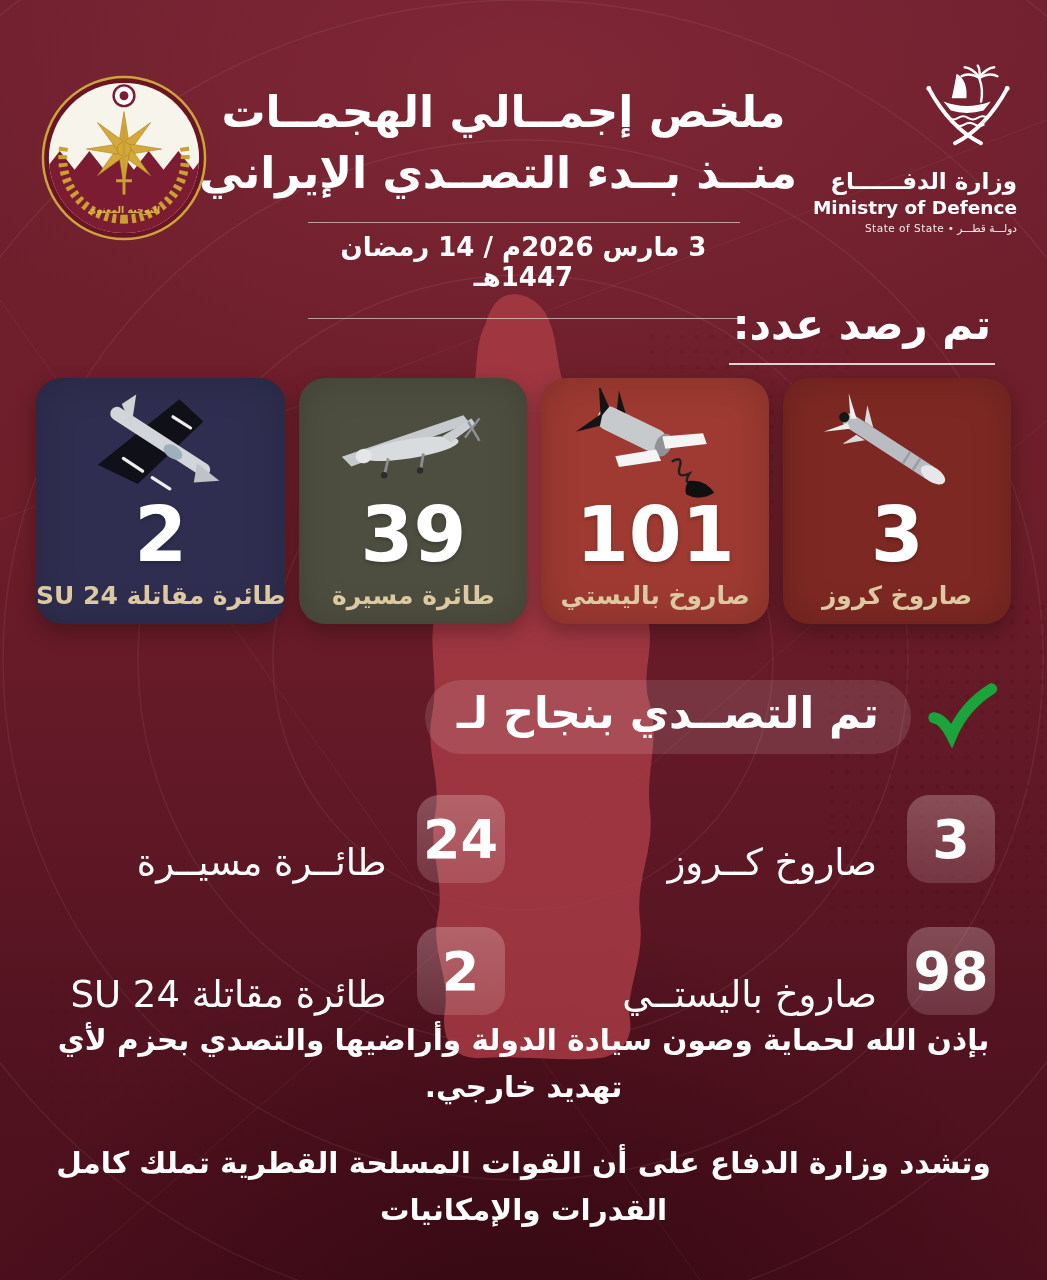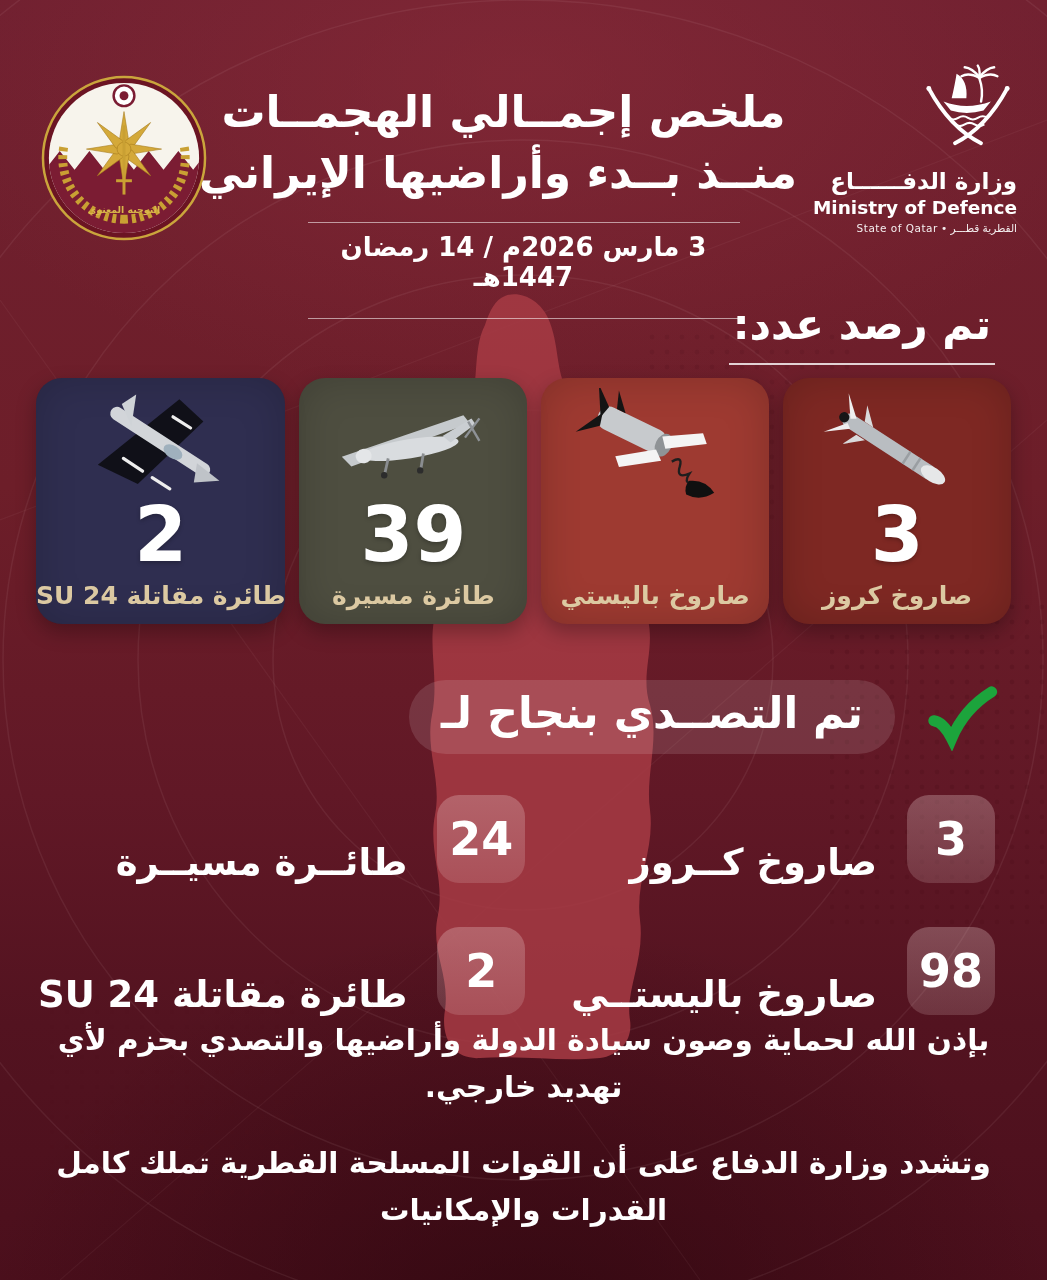--- a/index.html
+++ b/index.html
@@ -47,40 +47,40 @@
     display:flex;flex-direction:column;align-items:center;justify-content:flex-end;
     padding-bottom:14px;
     box-shadow:0 8px 20px rgba(0,0,0,.28), inset 0 0 40px rgba(0,0,0,.18);
   }
   .card-icon{position:absolute;top:8px;left:0;right:0;height:132px;display:flex;align-items:center;justify-content:center;}
   .card-icon svg{width:190px;height:128px;}
   .card-count{font-size:76px;font-weight:bold;color:#fff;line-height:1;margin-bottom:8px;text-shadow:0 2px 4px rgba(0,0,0,.25);}
   .card-label{font-size:25px;font-weight:bold;color:#dcc9a2;white-space:nowrap;}
 
   
-  .intercepted-heading{position:absolute;top:680px;right:48px;display:flex;align-items:center;gap:30px;}
+  .intercepted-heading{position:absolute;top:680px;right:48px;display:flex;align-items:flex-start;gap:14px;}
   .check-icon{width:74px;height:68px;flex-shrink:0;}
   .intercepted-text{
     color:#fff;font-size:43px;font-weight:bold;
     background:rgba(255,255,255,.12);
     border-radius:38px;padding:8px 32px 16px;
     white-space:nowrap;
   }
   .intercepted-grid{
     position:absolute;top:794px;right:52px;left:60px;
     display:grid;grid-template-columns:1fr 1fr;column-gap:46px;row-gap:42px;
   }
   .row-item{display:flex;align-items:center;gap:30px;}
   .count-pill{
     width:88px;height:88px;flex-shrink:0;border-radius:22px;
     background:linear-gradient(180deg,rgba(240,216,216,.28),rgba(240,216,216,.17));
     display:flex;align-items:center;justify-content:center;
-    color:#fff;font-size:46px;font-weight:bold;
-  }
-  .row-label{color:#fff;font-size:37px;font-weight:bold;white-space:nowrap;margin-top:47px;}
+    color:#fff;font-size:54px;font-weight:bold;
+  }
+  .row-label{color:#fff;font-size:37px;font-weight:normal;white-space:nowrap;margin-top:47px;}
 
   
   .footer-statement{
     position:absolute;bottom:46px;left:28px;right:28px;
     text-align:center;color:#fff;font-size:29.5px;font-weight:bold;
   }
   .footer-line{line-height:1.6;}
   .footer-line + .footer-line{margin-top:28px;}
 </style>
 </head>
@@ -146,21 +146,21 @@
       <line x1="85" y1="52" x2="85" y2="122" stroke="#c9a033" stroke-width="3"></line>
       <line x1="77" y1="108" x2="93" y2="108" stroke="#c9a033" stroke-width="3"></line>
       <circle cx="85" cy="22" r="10.5" fill="#fff" stroke="#7b1c33" stroke-width="2.5"></circle>
       <circle cx="85" cy="22" r="4.5" fill="#7b1c33"></circle>
       <text x="85" y="141" text-anchor="middle" font-size="9.5" font-weight="bold" fill="#d9b64a">التوجيه المعنوي</text>
     </svg>
   </div>
 
   <div class="title-block">
     <div class="title-line">ملخص إجمــالي الهجمــات</div>
-    <div class="title-line">منــذ بــدء وأراضيها الإيراني</div>
+    <div class="title-line">منــذ بــدء التصــدي الإيراني</div>
   </div>
   <div class="date-line">3 مارس 2026م / 14 رمضان 1447هـ</div>
 
   <div class="mod-logo">
     <svg viewBox="0 0 120 120" fill="none">
       <path d="M74 18 q5 14 2 28" stroke="#fff" stroke-width="3" stroke-linecap="round"></path>
       <path d="M74 17 q-13 -7 -22 -2" stroke="#fff" stroke-width="3" stroke-linecap="round"></path>
       <path d="M74 17 q13 -7 22 -2" stroke="#fff" stroke-width="3" stroke-linecap="round"></path>
       <path d="M74 16 q-9 -11 -18 -12" stroke="#fff" stroke-width="3" stroke-linecap="round"></path>
       <path d="M74 16 q9 -11 18 -12" stroke="#fff" stroke-width="3" stroke-linecap="round"></path>
@@ -169,21 +169,21 @@
       <path d="M30 46 Q58 57 88 46 L79 57 Q58 63 39 57 Z" fill="#fff"></path>
       <path d="M36 66 q6 4 12 0 q6 -4 12 0 q6 4 12 0 q6 -4 12 0" stroke="#fff" stroke-width="2.6"></path>
       <path d="M44 74 q6 4 12 0 q6 -4 12 0 q6 4 12 0" stroke="#fff" stroke-width="2.6"></path>
       <path d="M12 30 Q38 78 76 97" stroke="#fff" stroke-width="4.6" stroke-linecap="round"></path>
       <path d="M108 30 Q82 78 44 97" stroke="#fff" stroke-width="4.6" stroke-linecap="round"></path>
       <circle cx="12" cy="30" r="3" fill="#fff"></circle>
       <circle cx="108" cy="30" r="3" fill="#fff"></circle>
     </svg>
     <div class="mod-ar">وزارة الدفــــــاع</div>
     <div class="mod-en">Ministry of Defence</div>
-    <div class="mod-state">القطرية قطـــر • State of Qatar</div>
+    <div class="mod-state">دولـــة قطـــر • State of State</div>
   </div>
 
   <div class="detected-heading">تم رصد عدد:</div>
 
   <div class="cards">
 
     <div class="card" style="background-color: rgb(126, 40, 35);">
       <div class="card-icon">
         <svg viewBox="0 0 210 150">
           <g transform="rotate(33 105 75)">
@@ -212,20 +212,21 @@
             <polygon points="36,46 12,26 32,62" fill="#141414"></polygon>
             <polygon points="36,72 12,92 32,56" fill="#141414"></polygon>
             <polygon points="46,44 38,22 58,44" fill="#141414"></polygon>
             <polygon points="112,50 156,24 166,34 122,62" fill="#f4f4f4"></polygon>
             <polygon points="112,68 70,98 80,108 124,78" fill="#f4f4f4"></polygon>
           </g>
           <path d="M126 92 q14 -8 10 6 q-5 16 12 9 q-9 14 7 12" stroke="#1e1e1e" stroke-width="3" fill="none"></path>
           <path d="M148 116 q20 -2 31 15 q-18 11 -35 2 q-3 -10 4 -17 z" fill="#101010"></path>
         </svg>
       </div>
+      <div class="card-count">101</div>
       <div class="card-label">صاروخ باليستي</div>
     </div>
 
     <div class="card" style="background-color: rgb(78, 78, 64);">
       <div class="card-icon">
         <svg viewBox="0 0 210 160">
           <polygon points="16,86 168,34 176,44 28,98" fill="#c6cacd"></polygon>
           <g transform="rotate(-9 100 72)">
             <ellipse cx="100" cy="76" rx="62" ry="12" fill="#d9dcdf"></ellipse>
             <ellipse cx="42" cy="76" rx="10" ry="9" fill="#e4e6e8"></ellipse>

